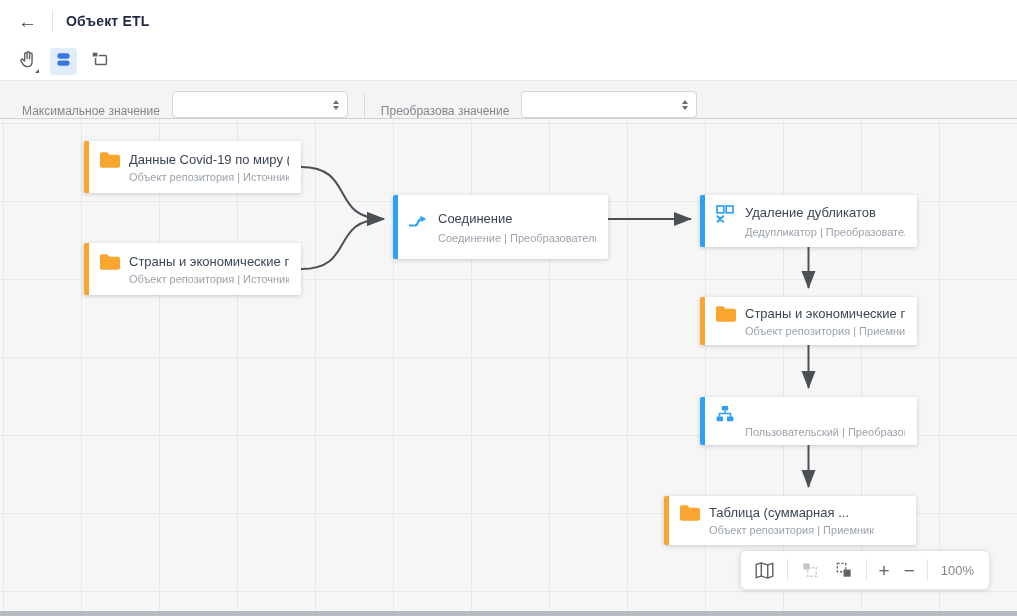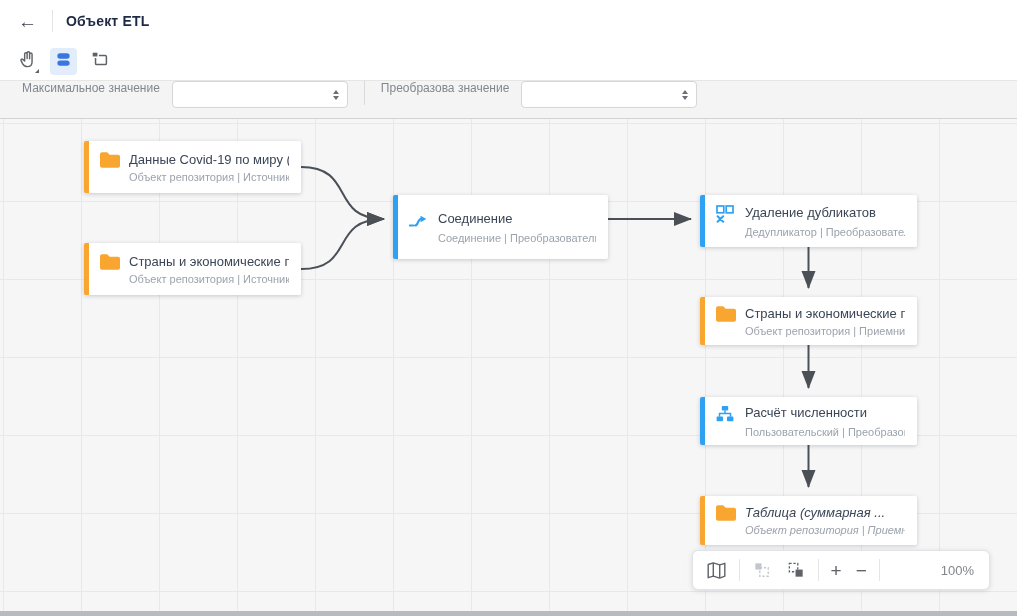--- a/index.html
+++ b/index.html
@@ -22,21 +22,21 @@
   
   .toolbar{height:38px;display:flex;align-items:center;gap:9px;padding:0 14px;background:#fff;flex:0 0 auto;}
   .tool{width:27px;height:27px;display:flex;align-items:center;justify-content:center;
     background:none;border:none;border-radius:4px;cursor:pointer;position:relative;padding:0;}
   .tool.active{background:#e2edfb;}
   .tool .caret{position:absolute;right:2px;bottom:2px;width:0;height:0;
     border-left:4px solid transparent;border-bottom:4px solid #5f6368;}
 
   
   .filterbar{height:37px;background:#f4f4f5;border-top:1px solid #e6e6e7;border-bottom:1px solid #d2d3d5;
-    display:flex;align-items:flex-start;padding:0 22px;gap:12px;flex:0 0 auto;}
+    display:flex;align-items:flex-end;padding:0 22px;gap:12px;flex:0 0 auto;}
   .f-label{font-size:12px;color:#82878e;}
   .spinbox{width:158px;height:25px;background:#fff;border:1px solid #d6d6d8;border-radius:4px;
     display:flex;align-items:center;padding:0 8px;gap:6px;}
   .spinbox input{flex:1;border:none;outline:none;font-size:12px;font-family:inherit;background:transparent;min-width:0;}
   .spin-arrows{display:flex;flex-direction:column;gap:2px;align-items:center;cursor:pointer;}
   .tri-up{width:0;height:0;border-left:3.5px solid transparent;border-right:3.5px solid transparent;border-bottom:4.5px solid #6a6f76;}
   .tri-down{width:0;height:0;border-left:3.5px solid transparent;border-right:3.5px solid transparent;border-top:4.5px solid #6a6f76;}
   .fb-div{width:1px;height:24px;background:#dadadc;margin:0 4px;}
 
   
@@ -56,21 +56,21 @@
   .n-title{grid-column:2;grid-row:1;font-size:13px;color:#3a4555;white-space:nowrap;overflow:hidden;}
   .n-sub{grid-column:2;grid-row:2;font-size:11px;color:#9ba3ac;white-space:nowrap;overflow:hidden;}
 
   
   .map-controls{position:absolute;right:27px;bottom:21px;height:38px;background:#fff;
     border:1px solid #e2e3e5;border-radius:6px;box-shadow:0 1px 5px rgba(40,45,60,.14);
     display:flex;align-items:center;padding:0 12px;gap:10px;}
   .mc-btn{background:none;border:none;padding:0;cursor:pointer;display:flex;align-items:center;justify-content:center;width:24px;height:24px;}
   .mc-div{width:1px;height:22px;background:#e4e5e7;}
   .mc-zoom-btn{background:none;border:none;cursor:pointer;font-size:19px;color:#5f6368;line-height:1;padding:0 2px;font-family:inherit;}
-  .mc-level{font-size:13px;color:#80868b;padding:0 3px;margin-left:48px;}
+  .mc-level{font-size:13px;color:#80868b;padding:0 3px;}
 
   .bottom-strip{height:5px;background:#b7bbc0;flex:0 0 auto;}
 </style>
 </head>
 <body>
 
 <div class="app">
 
   <div class="header">
     <button class="back-btn">←</button>
@@ -190,24 +190,23 @@
         </div>
         <div class="node" style="left: 700px; top: 278px; width: 217px; height: 48px; border-left-color: rgb(47, 161, 243);">
           <span class="n-icon">
             <svg width="18" height="18" viewBox="0 0 18 18">
               <path d="M9 5.5 V8.5 M3.5 11.8 V8.5 H14.5 V11.8" fill="none" stroke="#2FA1F3" stroke-width="1.5"></path>
               <rect x="5.8" y="1" width="6.4" height="4.6" rx=".8" fill="#2FA1F3"></rect>
               <rect x="0.6" y="11.6" width="6.4" height="4.6" rx=".8" fill="#2FA1F3"></rect>
               <rect x="11" y="11.6" width="6.4" height="4.6" rx=".8" fill="#2FA1F3"></rect>
             </svg>
           </span>
-          <span class="n-title">Расчёт численности</span>
           <span class="n-sub">Пользовательский | Преобразова...</span>
         </div>
-        <div class="node" style="left: 700px; top: 377px; width: 217px; height: 49px; border-left-color: rgb(248, 166, 47); font-style: italic;">
+        <div class="node" style="left: 664px; top: 377px; width: 252px; height: 49px; border-left-color: rgb(248, 166, 47);">
           <span class="n-icon">
             <svg width="20" height="16" viewBox="0 0 20 16">
               <path fill="#F8A62F" d="M0 2.2 C0 1 .9 .2 2 .2 h5.2 L9.6 2.8 H18 c1.1 0 2 .9 2 2 V13.8 c0 1.1 -.9 2 -2 2 H2 c-1.1 0 -2 -.9 -2 -2 Z"></path>
             </svg>
           </span>
           <span class="n-title">Таблица (суммарная ...</span>
           <span class="n-sub">Объект репозитория | Приемник</span>
         </div>
       </div>
 

